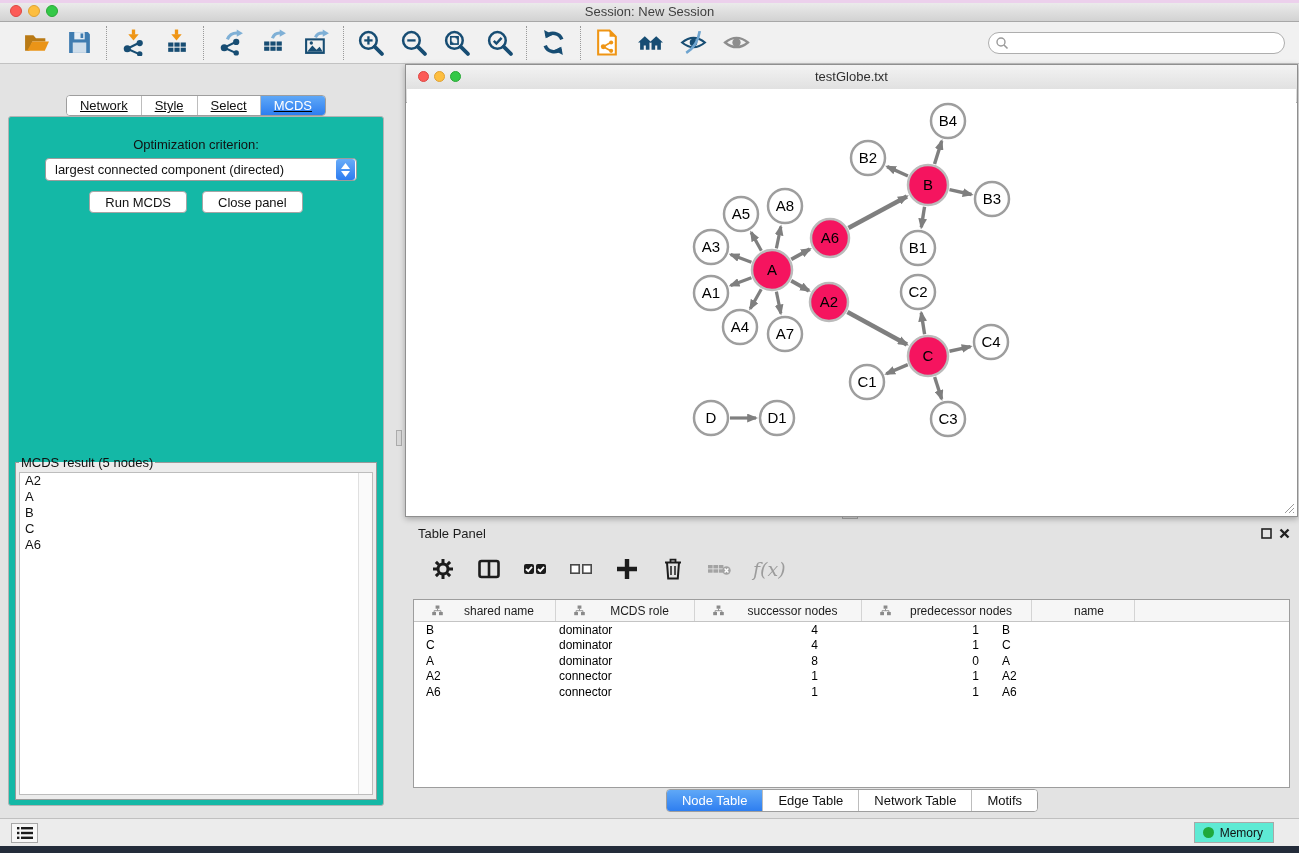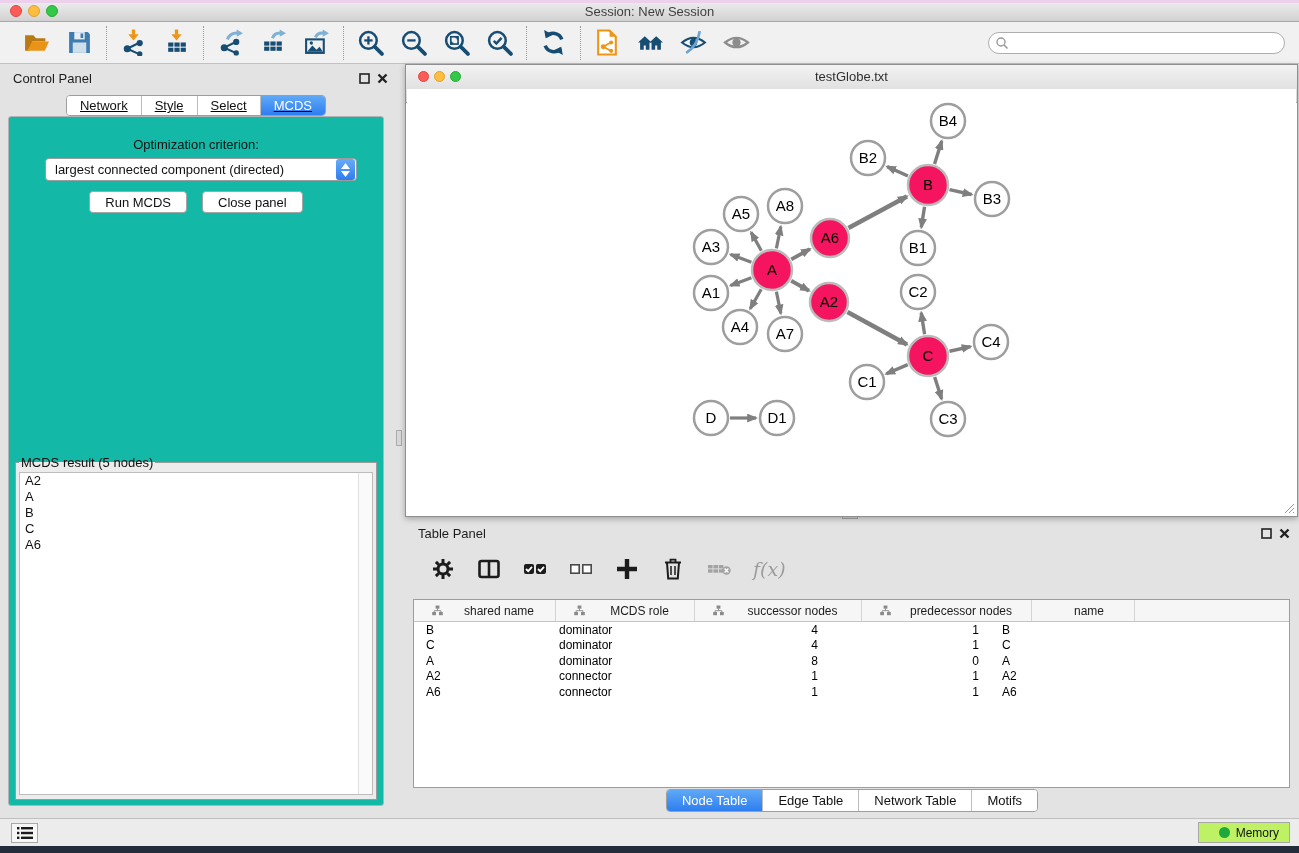--- a/index.html
+++ b/index.html
@@ -90,21 +90,21 @@
   .td.c0 { padding-left:12px; } .td.c1 { padding-left:15px; }
   .td.c2 { text-align:right; padding-right:8px; } .td.c3 { text-align:right; padding-right:5px; }
   .td.c4 { padding-left:18px; }
   .tp-tabs { position:absolute; left:0; top:270px; width:100%; display:flex; justify-content:center; }
   .tp-tabs .seg { padding:3px 15px; }
 
   
   .statusbar { position:absolute; left:0; top:818px; width:1299px; height:28px; background:#ececec; border-top:1px solid #c0c0c0; }
   .sb-listbtn { position:absolute; left:11px; top:4px; width:27px; height:20px; background:#f7f7f7;
     border:1px solid #a8a8a8; display:flex; align-items:center; justify-content:center; cursor:pointer; }
-  .sb-memory { position:absolute; right:9px; top:3px; height:21px; padding:0 10px 0 20px; background:#bef264;
+  .sb-memory { position:absolute; right:25px; top:3px; height:21px; padding:0 10px 0 8px; background:#5eead4;
     border:1px solid #a8a8a8; display:flex; align-items:center; gap:6px; font-size:12px; color:#111; cursor:pointer; }
   .mem-dot { width:11px; height:11px; border-radius:50%; background:#1fa93c; }
   .bottom-strip { position:absolute; left:0; top:846px; width:1299px; height:7px; background:#232c3a; }
 </style>
 </head>
 <body>
 
 <div class="screen">
 
   <div class="titlebar">
@@ -252,29 +252,20 @@
         <circle cx="6" cy="6" r="4" fill="none" stroke="#9a9a9a" stroke-width="1.4"></circle>
         <line x1="9" y1="9" x2="12.5" y2="12.5" stroke="#9a9a9a" stroke-width="1.6"></line>
       </svg>
       <input type="text" placeholder="" style="">
     </div>
   </div>
 
   <div class="workspace">
 
     <div class="control-panel">
-      <div class="panel-title-row">
-        <span class="panel-title">Control Panel</span>
-        <svg class="panel-mini" style="left:358px;" viewBox="0 0 13 13">
-          <rect x="2" y="2" width="9" height="9" fill="none" stroke="#222" stroke-width="1.6"></rect>
-        </svg>
-        <svg class="panel-mini" style="left:376px;" viewBox="0 0 13 13">
-          <path d="M2.5 2.5 L10.5 10.5 M10.5 2.5 L2.5 10.5" stroke="#222" stroke-width="2.4"></path>
-        </svg>
-      </div>
       <div class="cp-tabs">
         <div class="seg-group">
           <div class="seg">Network</div>
           <div class="seg">Style</div>
           <div class="seg">Select</div>
           <div class="seg active">MCDS</div>
         </div>
       </div>
       <div class="cp-body">
         <div class="opt-label">Optimization criterion:</div>

